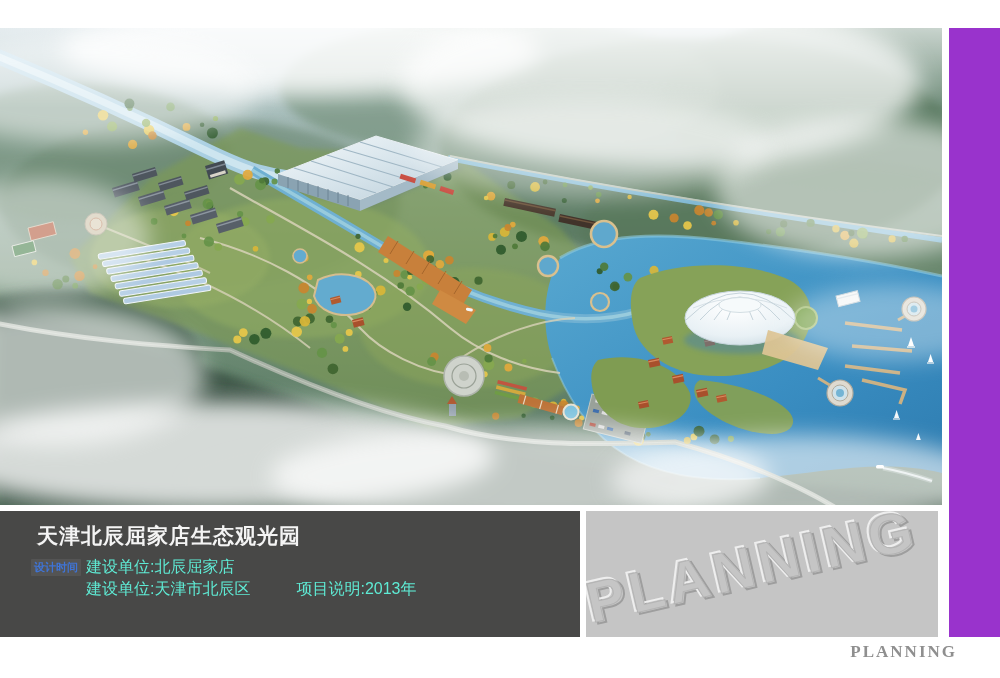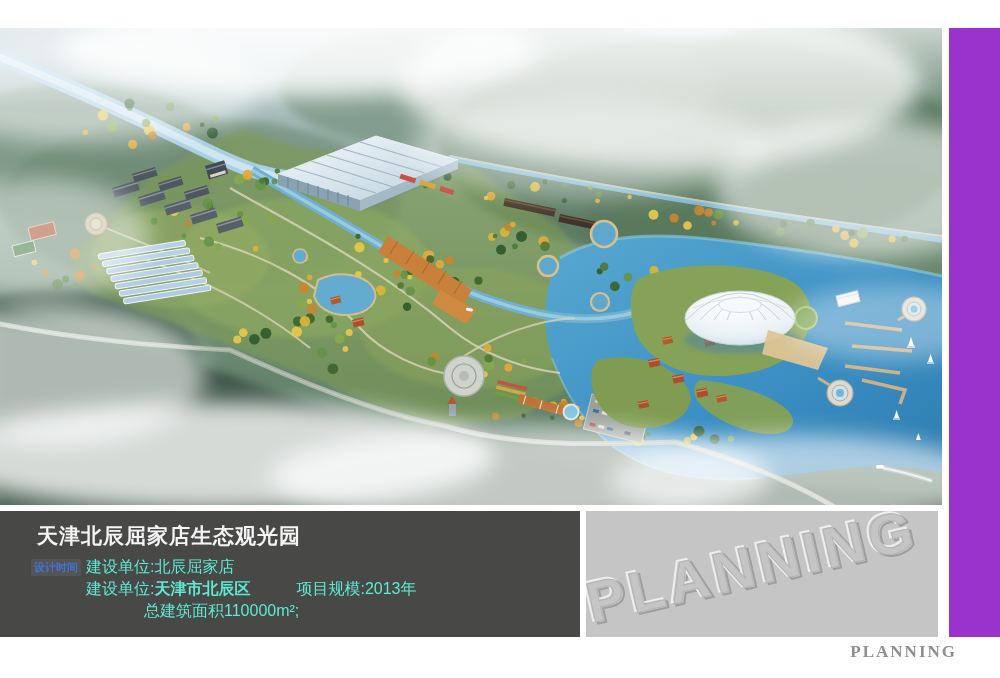--- a/index.html
+++ b/index.html
@@ -15,21 +15,21 @@
   .accent-bar{position:absolute;left:949px;top:28px;width:51px;height:609px;background:#9933cc;}
 
   
   .info-panel{position:absolute;left:0;top:511px;width:580px;height:126px;background:#484847;}
   .panel-title{position:absolute;left:37px;top:11px;font-size:21px;font-weight:bold;color:#f4f4f4;letter-spacing:1px;}
   .section-label{position:absolute;left:31px;top:48px;font-size:11px;font-weight:bold;color:#3f74d6;
                  background:rgba(255,255,255,0.07);padding:1px 3px;border-radius:1px;}
   .info-rows{position:absolute;left:86px;top:46px;}
   .info-row{height:22px;font-size:16px;color:#5eead4;white-space:nowrap;}
   .info-row .lbl{display:inline-block;min-width:58px;}
-  .info-row .val-fixed{display:inline-block;width:142px;font-weight:bold;}
+  .info-row .val-fixed{display:inline-block;width:142px;}
 
   
   .watermark-panel{position:absolute;left:586px;top:511px;width:352px;height:126px;background:#c5c5c5;overflow:hidden;}
   .watermark-panel svg{display:block;}
   .wm-text{font-family:"Liberation Sans","DejaVu Sans",sans-serif;font-weight:bold;font-size:57px;letter-spacing:5px;}
 
   
   .footer-brand{position:absolute;right:43px;top:642px;font-family:"Liberation Serif","DejaVu Serif",serif;
                 font-weight:bold;font-size:17px;color:#8f8f8f;letter-spacing:2px;}
 </style>
@@ -615,24 +615,21 @@
   <div class="accent-bar"></div>
 
   <div class="info-panel">
     <div class="panel-title">天津北辰屈家店生态观光园</div>
     <div class="section-label">设计时间</div>
     <div class="info-rows">
       <div class="info-row">
         <span class="lbl">建设单位:</span><span class="val">北辰屈家店</span>
       </div>
       <div class="info-row">
-        <span class="lbl">建设单位:</span><span class="val val-fixed">天津市北辰区</span><span class="lbl">项目规模:</span><span class="val">2013年</span>
-      </div>
-      <div class="info-row">
-        <span class="lbl"></span><span class="val">总建筑面积110000m²;</span>
+        <span class="lbl">建设单位:</span><span class="val val-fixed">天津市北辰区</span><span class="lbl">项目说明:</span><span class="val">2013年</span>
       </div>
     </div>
   </div>
 
   <div class="watermark-panel">
     <svg width="352" height="126" viewBox="0 0 352 126" xmlns="http://www.w3.org/2000/svg">
       <g transform="translate(6,112) rotate(-13)">
         <text class="wm-text" x="2" y="2" fill="none" stroke="#9e9e9e" stroke-width="2">PLANNING</text>
         <text class="wm-text" x="-2" y="-2" fill="none" stroke="#eeeeee" stroke-width="2">PLANNING</text>
         <text class="wm-text" x="0" y="0" fill="#c5c5c5" stroke="#b4b4b4" stroke-width="1">PLANNING</text>

